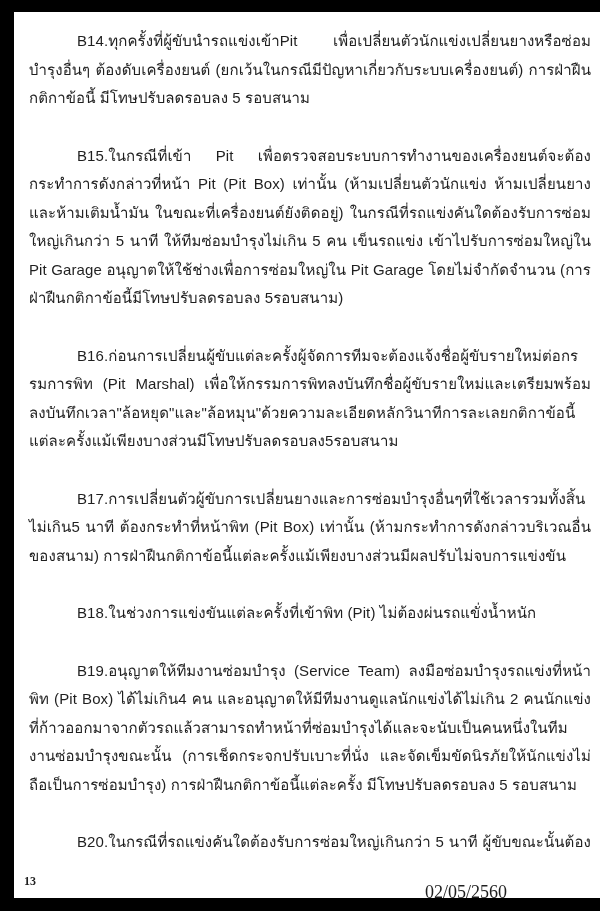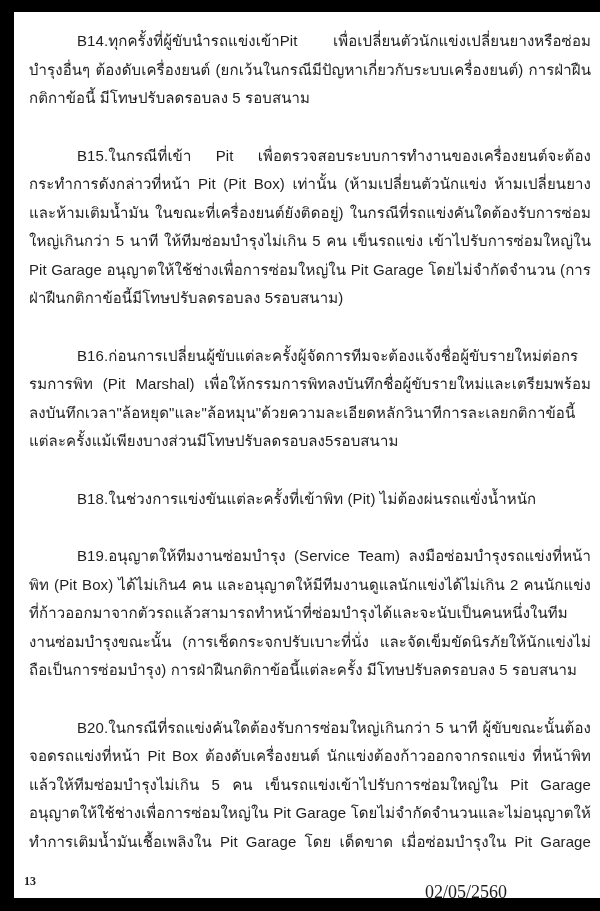--- a/index.html
+++ b/index.html
@@ -75,20 +75,21 @@
   }
 </style>
 </head>
 <body>
 
 <div class="page">
   <div class="content">
     <p>B14.ทุกครั้งที่ผู้ขับนำรถแข่งเข้าPit เพื่อเปลี่ยนตัวนักแข่งเปลี่ยนยางหรือซ่อมบำรุงอื่นๆ ต้องดับเครื่องยนต์ (ยกเว้นในกรณีมีปัญหาเกี่ยวกับระบบเครื่องยนต์) การฝ่าฝืนกติกาข้อนี้ มีโทษปรับลดรอบลง 5 รอบสนาม</p>
     <p>B15.ในกรณีที่เข้า Pit เพื่อตรวจสอบระบบการทำงานของเครื่องยนต์จะต้องกระทำการดังกล่าวที่หน้า Pit (Pit Box) เท่านั้น (ห้ามเปลี่ยนตัวนักแข่ง ห้ามเปลี่ยนยาง และห้ามเติมน้ำมัน  ในขณะที่เครื่องยนต์ยังติดอยู่) ในกรณีที่รถแข่งคันใดต้องรับการซ่อมใหญ่เกินกว่า 5 นาที ให้ทีมซ่อมบำรุงไม่เกิน 5 คน เข็นรถแข่ง เข้าไปรับการซ่อมใหญ่ใน Pit Garage อนุญาตให้ใช้ช่างเพื่อการซ่อมใหญ่ใน Pit Garage โดยไม่จำกัดจำนวน (การฝ่าฝืนกติกาข้อนี้มีโทษปรับลดรอบลง 5รอบสนาม)</p>
     <p>B16.ก่อนการเปลี่ยนผู้ขับแต่ละครั้งผู้จัดการทีมจะต้องแจ้งชื่อผู้ขับรายใหม่ต่อกรรมการพิท (Pit Marshal) เพื่อให้กรรมการพิทลงบันทึกชื่อผู้ขับรายใหม่และเตรียมพร้อมลงบันทึกเวลา"ล้อหยุด"และ"ล้อหมุน"ด้วยความละเอียดหลักวินาทีการละเลยกติกาข้อนี้แต่ละครั้งแม้เพียงบางส่วนมีโทษปรับลดรอบลง5รอบสนาม</p>
+    <p>B17.การเปลี่ยนตัวผู้ขับการเปลี่ยนยางและการซ่อมบำรุงอื่นๆที่ใช้เวลารวมทั้งสิ้นไม่เกิน5 นาที ต้องกระทำที่หน้าพิท (Pit Box) เท่านั้น (ห้ามกระทำการดังกล่าวบริเวณอื่นของสนาม) การฝ่าฝืนกติกาข้อนี้แต่ละครั้งแม้เพียงบางส่วนมีผลปรับไม่จบการแข่งขัน</p>
     <p>B18.ในช่วงการแข่งขันแต่ละครั้งที่เข้าพิท (Pit) ไม่ต้องผ่นรถแขั่งน้ำหนัก</p>
     <p>B19.อนุญาตให้ทีมงานซ่อมบำรุง (Service Team) ลงมือซ่อมบำรุงรถแข่งที่หน้าพิท (Pit Box) ได้ไม่เกิน4 คน และอนุญาตให้มีทีมงานดูแลนักแข่งได้ไม่เกิน 2 คนนักแข่งที่ก้าวออกมาจากตัวรถแล้วสามารถทำหน้าที่ซ่อมบำรุงได้และจะนับเป็นคนหนึ่งในทีมงานซ่อมบำรุงขณะนั้น (การเช็ดกระจกปรับเบาะที่นั่ง และจัดเข็มขัดนิรภัยให้นักแข่งไม่ถือเป็นการซ่อมบำรุง) การฝ่าฝืนกติกาข้อนี้แต่ละครั้ง มีโทษปรับลดรอบลง 5 รอบสนาม</p>
     <p>B20.ในกรณีที่รถแข่งคันใดต้องรับการซ่อมใหญ่เกินกว่า 5 นาที ผู้ขับขณะนั้นต้องจอดรถแข่งที่หน้า Pit Box ต้องดับเครื่องยนต์ นักแข่งต้องก้าวออกจากรถแข่ง ที่หน้าพิท แล้วให้ทีมซ่อมบำรุงไม่เกิน 5 คน เข็นรถแข่งเข้าไปรับการซ่อมใหญ่ใน Pit Garage อนุญาตให้ใช้ช่างเพื่อการซ่อมใหญ่ใน Pit Garage โดยไม่จำกัดจำนวนและไม่อนุญาตให้ทำการเติมน้ำมันเชื้อเพลิงใน Pit Garage โดย เด็ดขาด เมื่อซ่อมบำรุงใน Pit Garage เสร็จ ให้ทีมงานซ่อมบำรุงไม่เกิน 5 คนเข็นรถแข่งออกจาก Pit Garage (ใน Pit Garage จะต้องอยู่ไม่ต่ำกว่า5นาที) จอดที่หน้า Pit Box หลังจากนั้นจึง อนุญาตให้นักแข่งขับต่อได้ (การฝ่าฝืนกติกาข้อนี้แต่ละครั้งแม้เพียง บางส่วนมีโทษปรับลดรอบลง 5 รอบสนาม)</p>
 
   </div>
 
   <div class="footer">
     <div class="page-number">13</div>
     <div class="footer-date">02/05/2560</div>
   </div>

